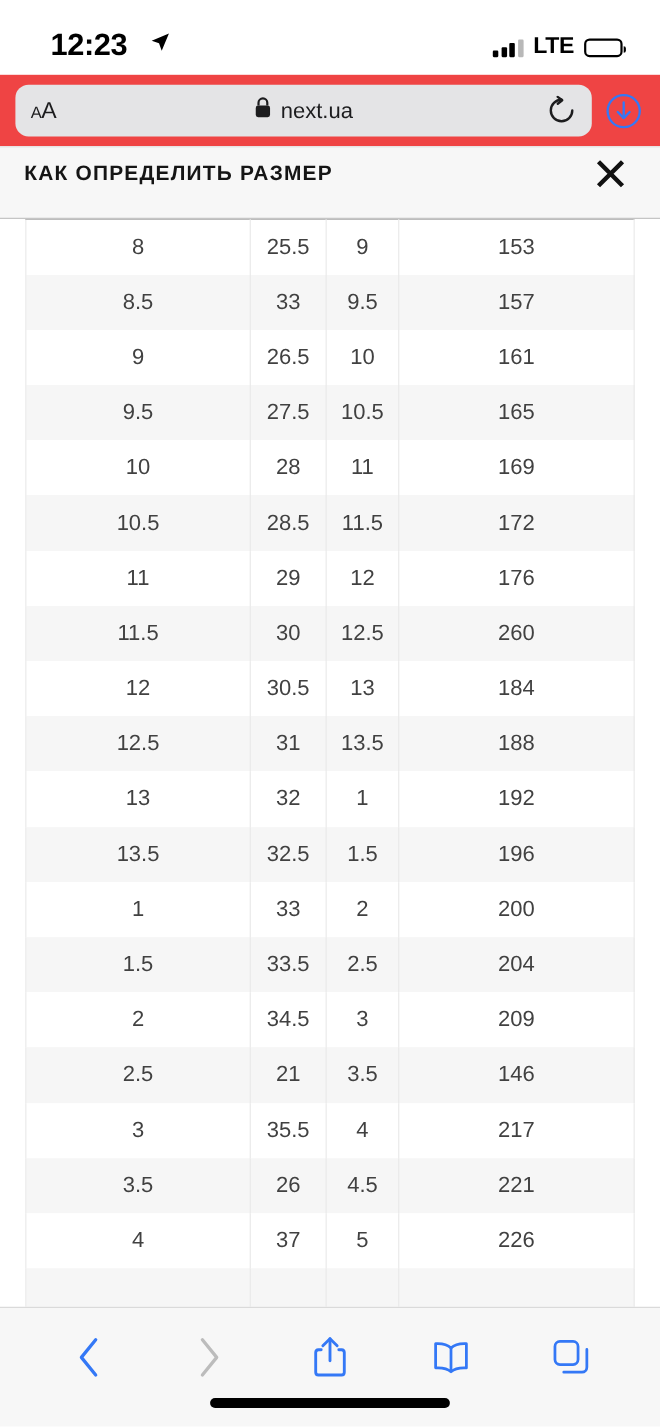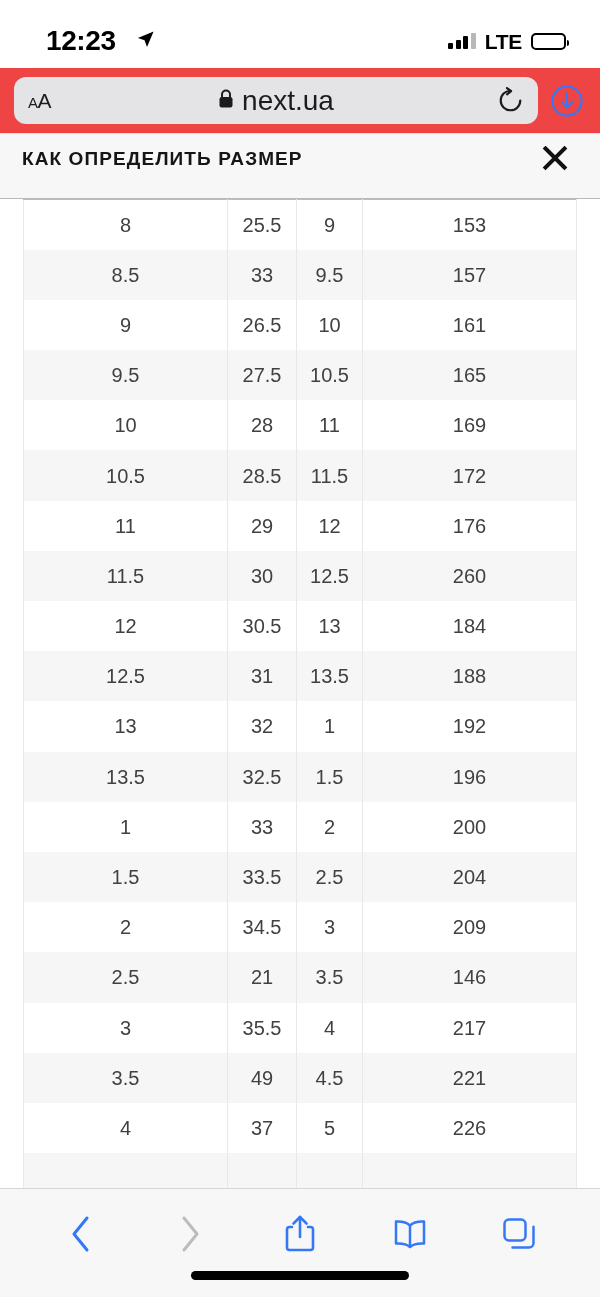--- a/index.html
+++ b/index.html
@@ -40,21 +40,21 @@
   .status-time {
     font-size: 28px;
     font-weight: bold;
     color: #000000;
     letter-spacing: -0.4px;
     line-height: 1;
   }
   .loc-arrow { display: block; }
   .status-right {
     display: flex;
-    align-items: center;
+    align-items: flex-end;
     gap: 9px;
   }
   .signal-bars {
     display: flex;
     align-items: flex-end;
     gap: 2.5px;
     height: 16px;
   }
   .signal-bars i {
     display: block;
@@ -130,21 +130,21 @@
   .url-center {
     position: absolute;
     left: 0; right: 0;
     display: flex;
     align-items: center;
     justify-content: center;
     gap: 8px;
     pointer-events: none;
   }
   .url-text {
-    font-size: 28px;
+    font-size: 20px;
     color: #1c1c1e;
     line-height: 1;
   }
   .reload-btn {
     margin-left: auto;
     z-index: 2;
     display: flex;
     align-items: center;
   }
   .download-btn {
@@ -419,21 +419,21 @@
             <td>146</td>
           </tr>
           <tr>
             <td>3</td>
             <td>35.5</td>
             <td>4</td>
             <td>217</td>
           </tr>
           <tr>
             <td>3.5</td>
-            <td>49</td>
+            <td>26</td>
             <td>4.5</td>
             <td>221</td>
           </tr>
           <tr>
             <td>4</td>
             <td>37</td>
             <td>5</td>
             <td>226</td>
           </tr>
           <tr>

